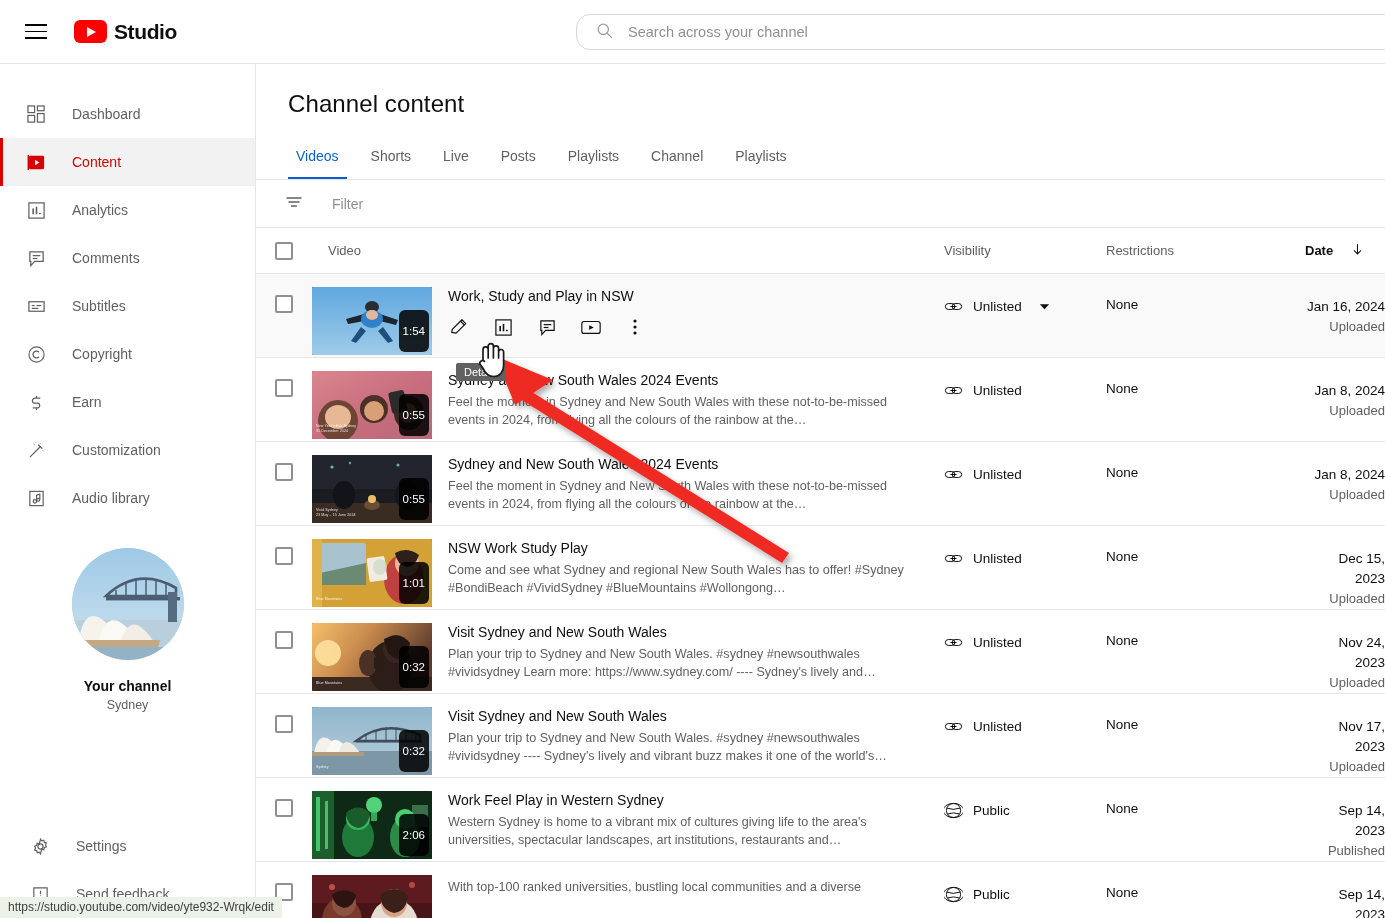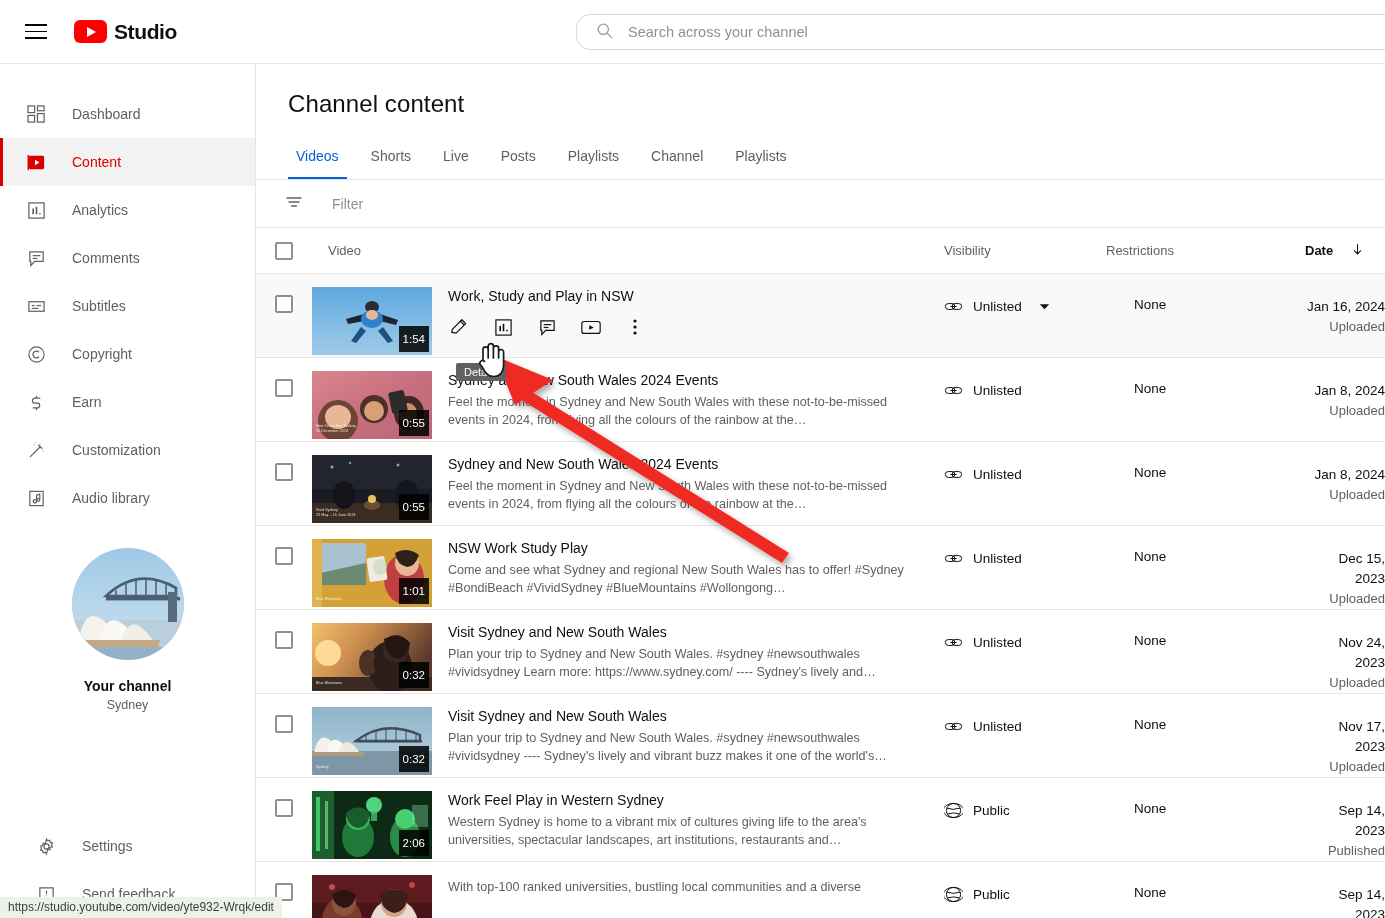--- a/index.html
+++ b/index.html
@@ -80,21 +80,21 @@
     color: #606060; font-size: 14px;
   }
   .nav-item .ic { width: 24px; height: 24px; flex: 0 0 24px;
                   display:flex; align-items:center; justify-content:center; }
   .nav-item .lbl { margin-left: 24px; white-space: nowrap; }
   .nav-item.active { background: #f2f2f2; color: #d90000; font-weight: 400; }
   .nav-item.active::before {
     content: ""; position: absolute; left: 0; top: 0;
     width: 3px; height: 48px; background: #d90000;
   }
-  #bottomnav { position: absolute; left: 10px; bottom: 0; width: 216px; }
+  #bottomnav { position: absolute; left: 4px; bottom: 0; width: 216px; }
 
   
   #main {
     position: absolute; left: 256px; top: 64px;
     width: 1129px; height: 854px; background: #fff; overflow: hidden;
   }
   #page-title {
     font-size: 24px; font-weight: 400; color: #0f0f0f;
     padding: 26px 0 0 32px; letter-spacing: 0.1px;
   }
@@ -151,21 +151,21 @@
   }
   .row.hovered { background: #f9f9f9; }
   .thumb {
     width: 120px; height: 68px; flex: 0 0 120px;
     position: relative; overflow: hidden; border-radius: 1px; cursor: pointer;
     background: #202020;
   }
   .thumb .dur {
     position: absolute; right: 3px; bottom: 3px;
     background: rgba(0,0,0,0.85); color: #fff; font-size: 11.5px;
-    padding: 7px 4px; border-radius: 0; font-weight: 500;
+    padding: 15px 4px; border-radius: 6px; font-weight: 500;
   }
   .thumb .wm {
     position:absolute; left:4px; bottom:5px; color:rgba(255,255,255,.85);
     font-size:3.6px; line-height:1.35; letter-spacing:.1px;
   }
   .vmeta { padding-left: 16px; width: 472px; }
   .vtitle {
     font-size: 14px; color: #0f0f0f; line-height: 19px; cursor: pointer;
     overflow: hidden; text-overflow: ellipsis; white-space: nowrap;
   }
@@ -173,21 +173,21 @@
     font-size: 12.6px; color: #606060; line-height: 18px; margin-top: 3px;
     max-height: 36px; overflow: hidden;
   }
   .actions { display: flex; align-items: center; gap: 22px; margin-top: 8px; height: 26px; }
   .act { cursor: pointer; display: flex; align-items: center; justify-content: center;
          width: 22px; height: 22px; }
   .vis-cell {
     display: flex; align-items: center; gap: 10px; padding-left: 24px;
     font-size: 13.5px; color: #0f0f0f; padding-top: 10px;
   }
-  .restr-cell { font-size: 13.5px; color: #0f0f0f; padding-top: 10px; margin-left: 28px; }
+  .restr-cell { font-size: 13.5px; color: #0f0f0f; padding-top: 10px; }
   .date-cell { font-size: 13.5px; color: #0f0f0f; padding-top: 10px; line-height: 20px; }
   .date-cell .sub { color: #606060; font-size: 13px; }
 
   
   #cursor { position: absolute; left: 476px; top: 340px; z-index: 60; pointer-events: none; }
   #tooltip {
     position: absolute; left: 456px; top: 363px; z-index: 59;
     background: #616161; color: #fff; font-size: 11px;
     padding: 3px 8px; border-radius: 2px; white-space: nowrap;
   }

